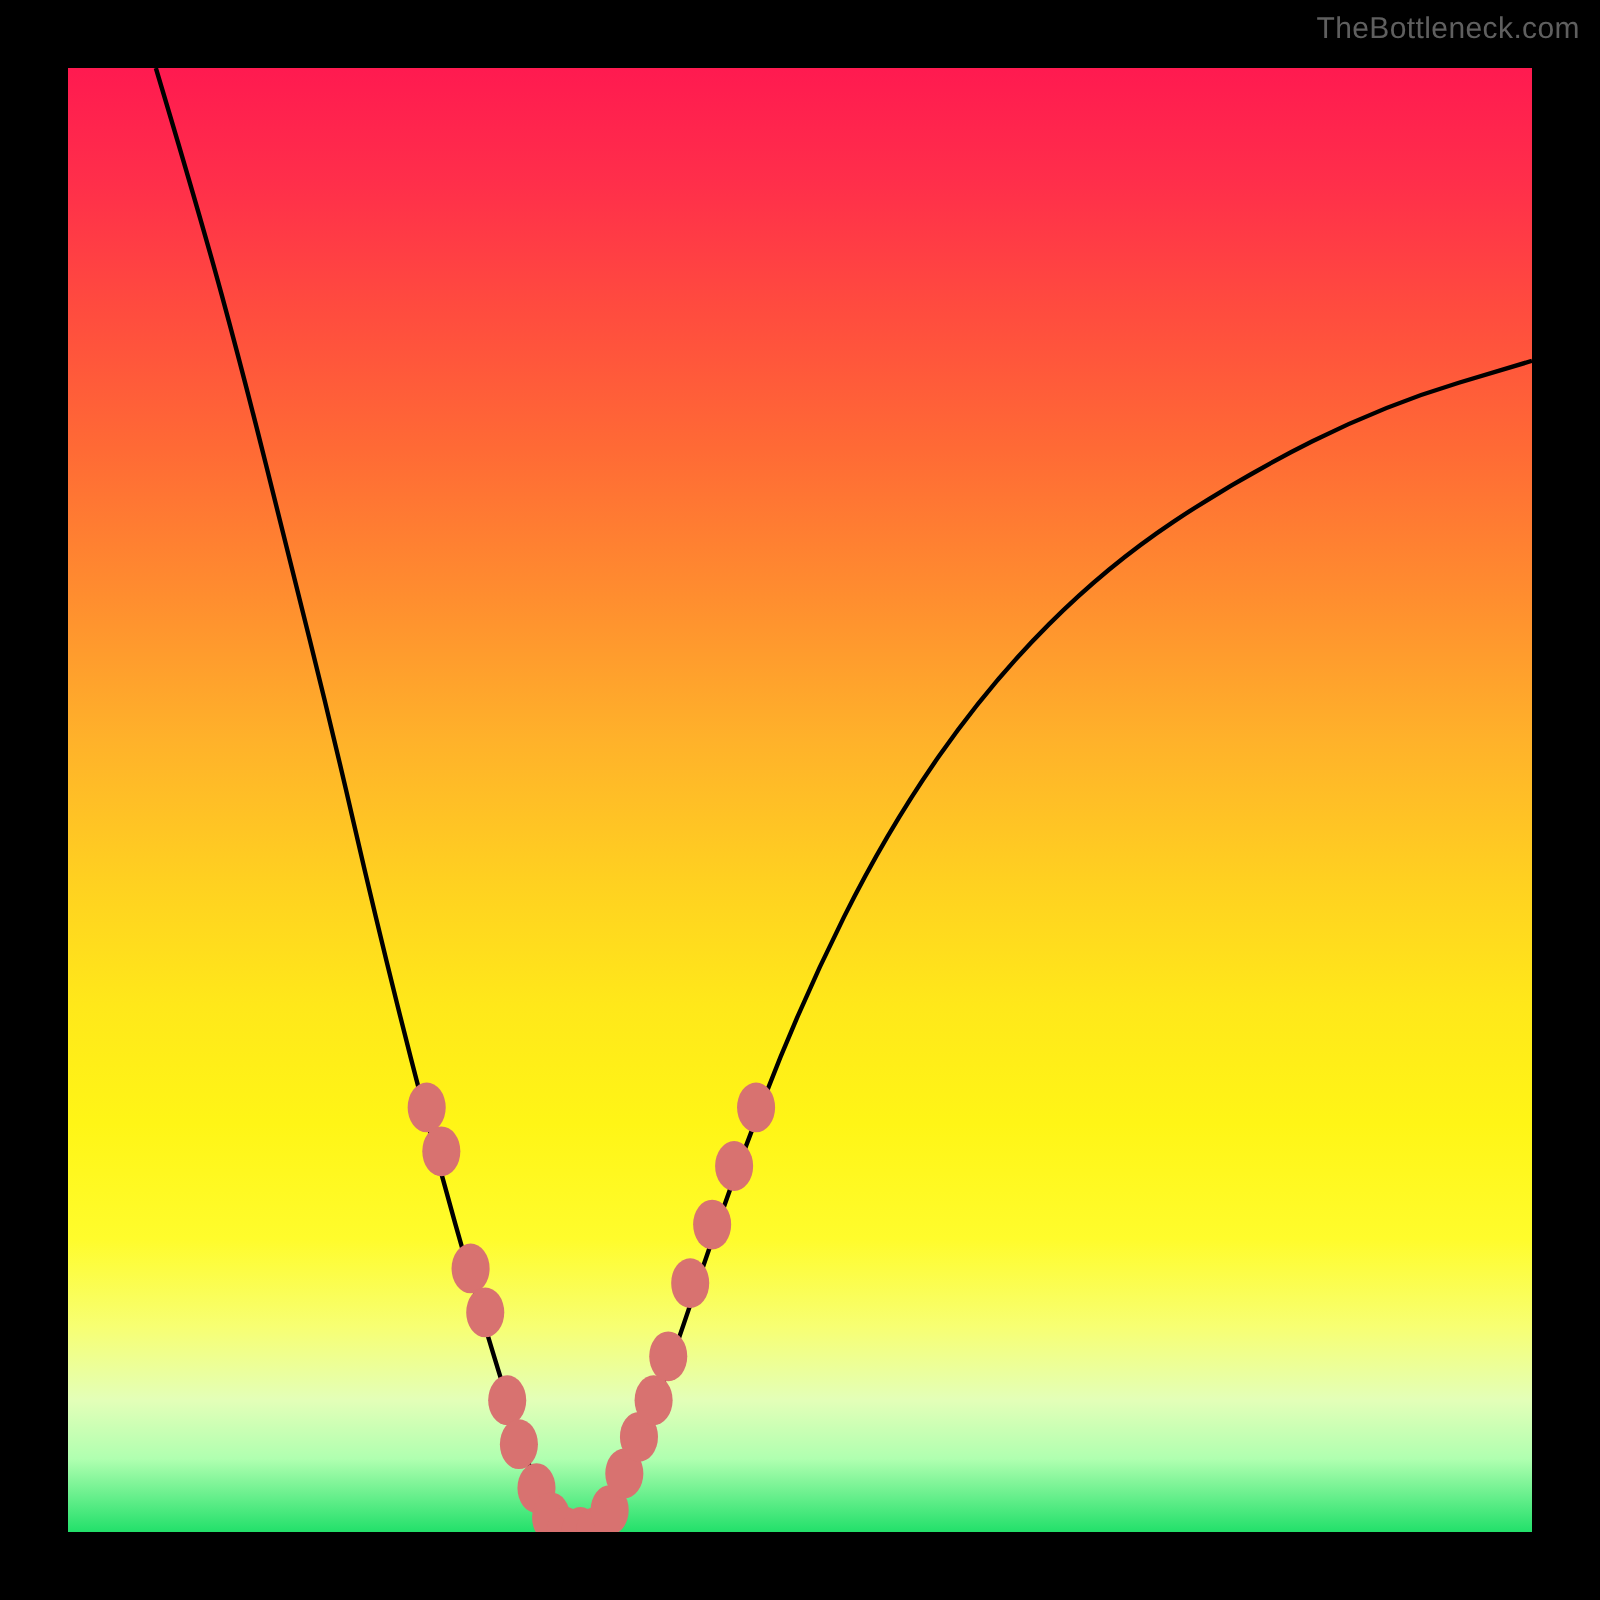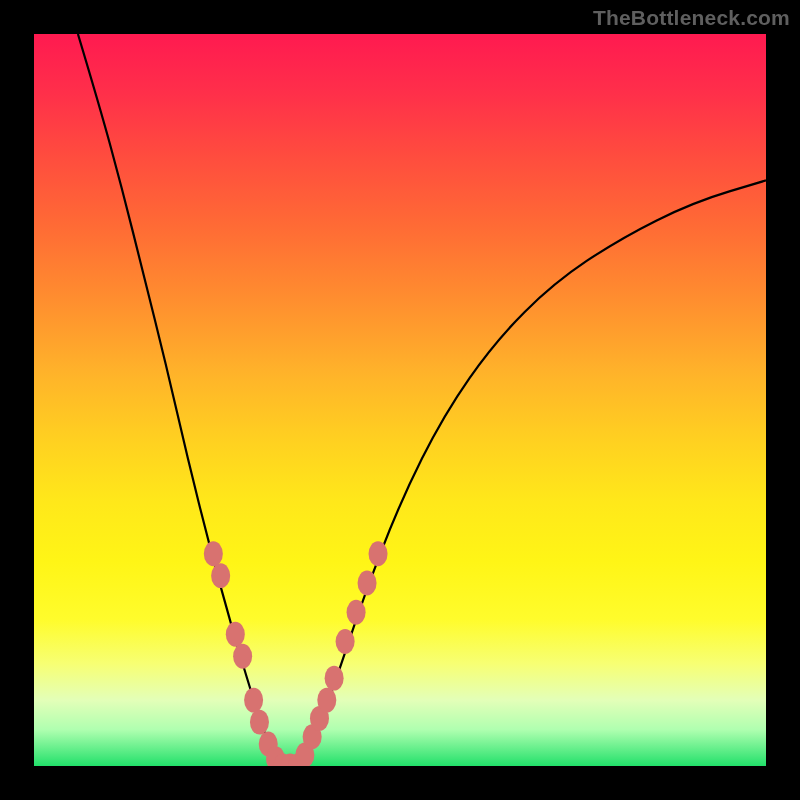--- a/index.html
+++ b/index.html
@@ -36,22 +36,22 @@
       #fffc2c 80%,
       #f7ff73 86%,
       #e3ffb8 91%,
       #b0ffb0 95%,
       #22e06a 100%);
   }
   .watermark {
     position: absolute;
     top: 6px;
     right: 10px;
-    font-size: 21px;
-    font-weight: 700;
+    font-size: 15px;
+    font-weight: 400;
     color: #5f5f5f;
     letter-spacing: 0.2px;
     user-select: none;
   }
   svg.curve {
     position: absolute;
     left: 0;
     top: 0;
     width: 732px;
     height: 732px;

